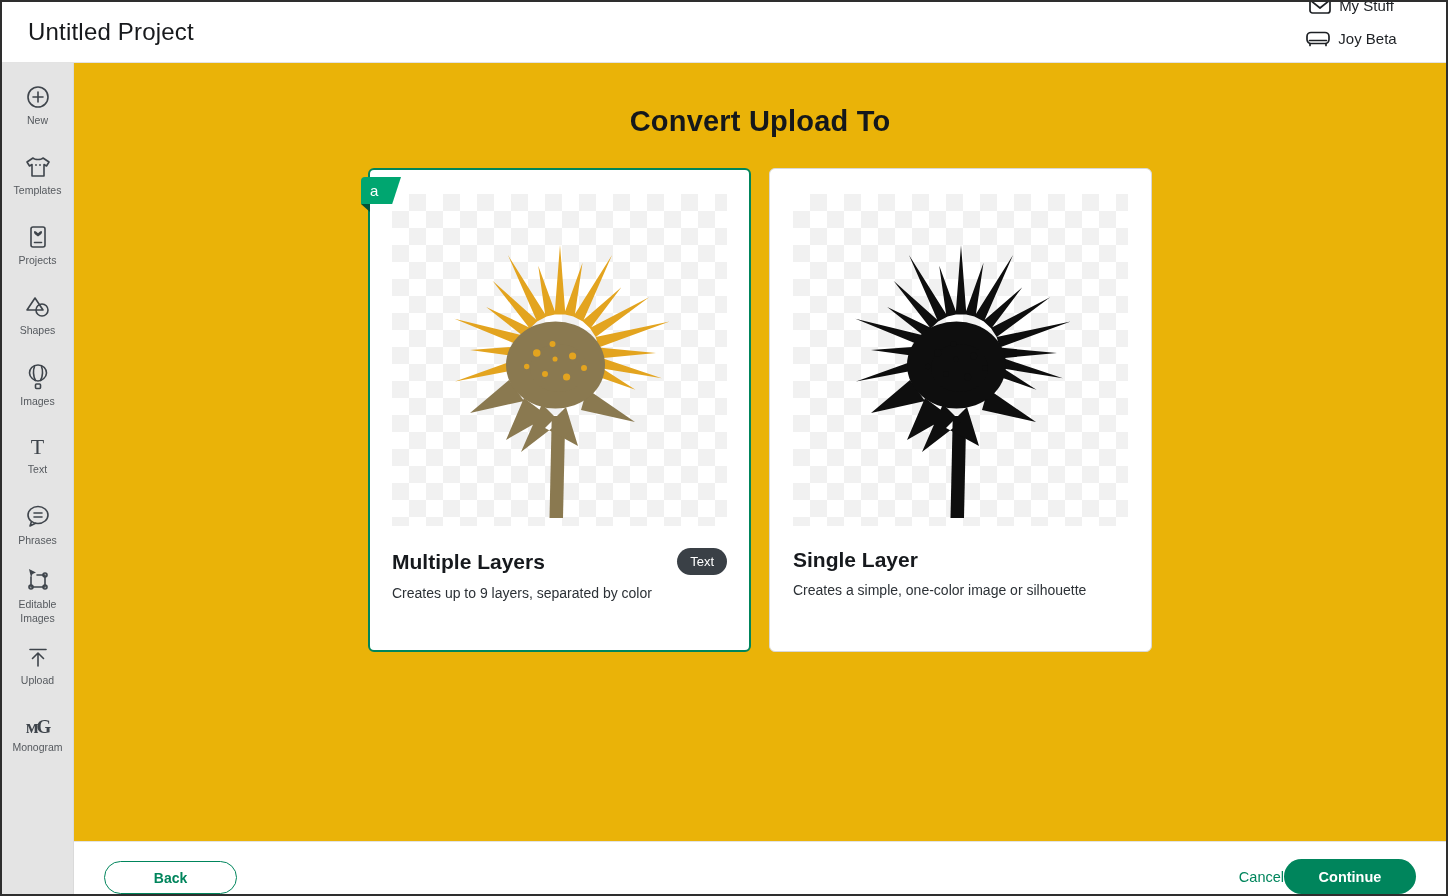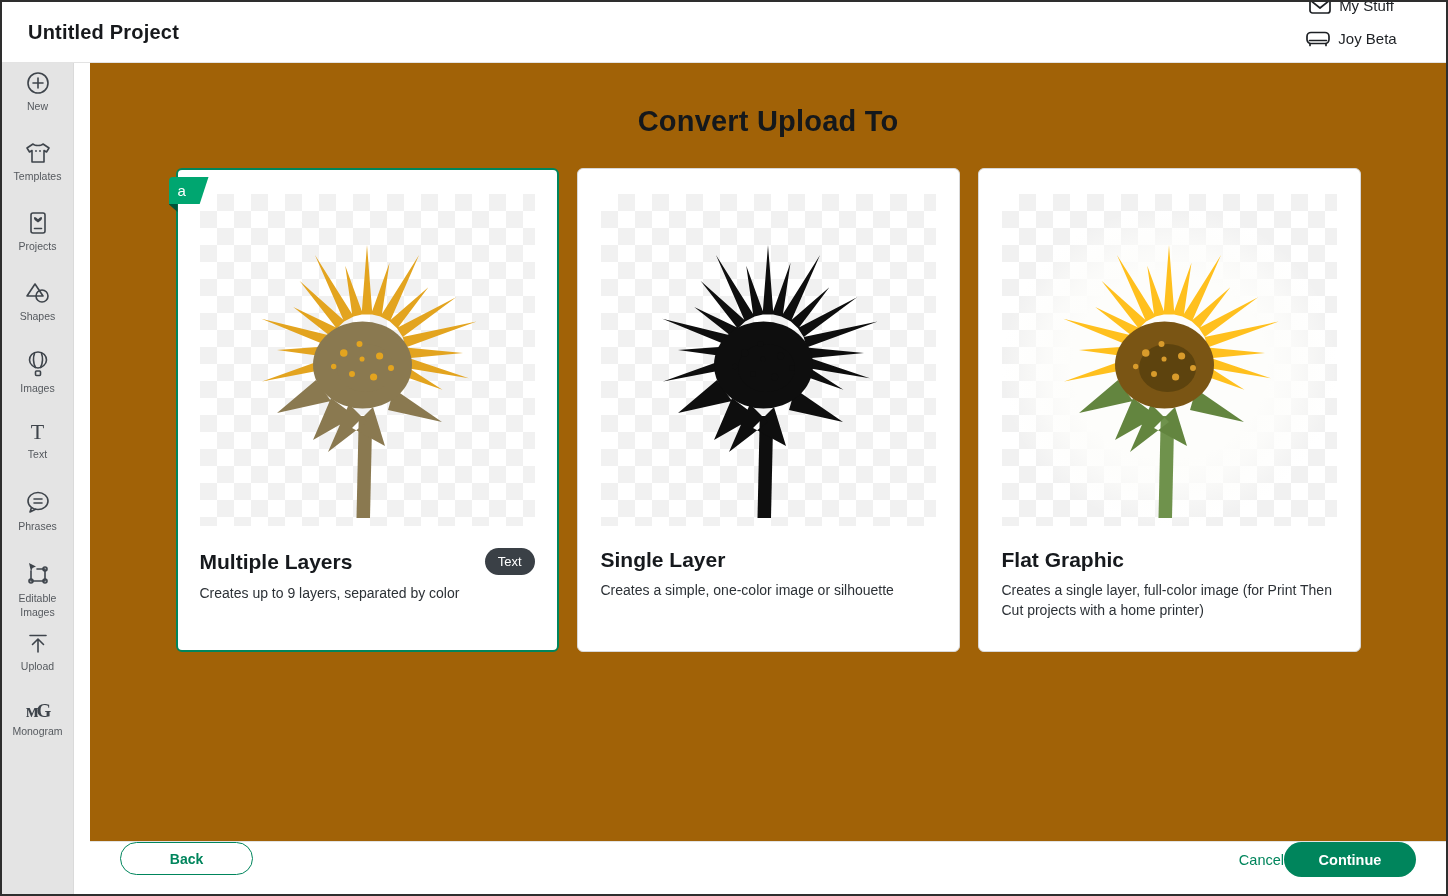--- a/index.html
+++ b/index.html
@@ -1,37 +1,37 @@
 <!DOCTYPE html>
 <html><head>
 <meta charset="utf-8">
 <style>
   * { margin:0; padding:0; box-sizing:border-box; }
   html,body { width:1448px; height:896px; font-family:"Liberation Sans", sans-serif; background:#fff; }
   .window { width:1448px; height:896px; border:2px solid #2e2e2e; display:flex; flex-direction:column; background:#fff; overflow:hidden; }
 
   
   .header { height:61px; flex:0 0 61px; border-bottom:1px solid #e3e3e3; display:flex; align-items:center; padding:0 26px; background:#fff; }
-  .app-title { font-size:20px; font-weight:700; color:#17191c; letter-spacing:.2px; }
+  .app-title { font-size:24px; font-weight:400; color:#17191c; letter-spacing:.2px; }
   .header-right { margin-left:auto; display:flex; align-items:center; gap:16px;flex-direction:column; }
   .save-link { font-size:15px; color:#c3c3c3; cursor:default; }
   .hdr-item { display:flex; align-items:flex-end; gap:8px; font-size:15px; color:#1d2024; cursor:pointer; }
   .hdr-item svg { display:block; }
   .make-btn { width:131px; height:38px; border-radius:19px; background:#701a75; color:#b7b7b7; font-size:15px; font-weight:700; border:none; margin-left:6px; }
 
   
   .content-row { flex:1; display:flex; min-height:0; }
   .sidebar { width:72px; flex:0 0 72px; background:#e4e4e4; border-right:1px solid #dadada; display:flex; flex-direction:column; align-items:center; padding-top:8px; }
-  .side-item { width:100%; height:70px; display:flex; flex-direction:column; align-items:center; justify-content:flex-start; gap:5px; cursor:pointer; color:#3e444b; }
+  .side-item { width:100%; height:70px; display:flex; flex-direction:column; align-items:center; justify-content:center; gap:5px; cursor:pointer; color:#3e444b; }
   .side-item .lbl { font-size:10.5px; color:#55595e; text-align:center; line-height:1.3; }
   .side-item svg, .side-item .glyph { display:block; }
   .glyph { font-size:17px; color:#3e444b; line-height:1; }
 
   
-  .main { flex:1; display:flex; flex-direction:column; background:#a16207; min-width:0;margin-left:16px; }
+  .main { flex:1; display:flex; flex-direction:column; background:#eab308; min-width:0; }
   .page-title { text-align:center; font-size:29px; font-weight:700; color:#15181b; margin-top:42px; letter-spacing:.2px; }
   .cards { display:flex; gap:18px; justify-content:center; margin-top:30px; }
   .card { width:383px; height:484px; background:#fff; border:1px solid #d8d8d8; border-radius:6px; padding:25px 23px 0; position:relative; cursor:pointer; }
   .card.selected { border:2px solid #00855C; padding:24px 22px 0; }
   .card-image { height:332px; display:flex; align-items:flex-end; justify-content:center; position:relative;
       background:#fff; background-image:repeating-conic-gradient(#f1f1f1 0% 25%, #ffffff 0% 50%); background-size:34px 34px; overflow:hidden; }
   .photo-halo { position:absolute; inset:0; background:radial-gradient(closest-side at 50% 52%, #fdfdfb 58%, rgba(253,253,251,.75) 74%, rgba(253,253,251,0) 100%); }
   .card-image svg { position:relative; width:300px; height:300px; margin-bottom:2px; }
   .card-title-row { display:flex; align-items:center; justify-content:space-between; margin-top:22px; }
   .card-title { font-size:21px; font-weight:700; color:#16191d; }
@@ -49,21 +49,21 @@
   .variant-silhouette { --petal:#0e0e0e; --disc:#0e0e0e; --disc-inner:#0e0e0e; --sepal:#0e0e0e; --stem:#0e0e0e; --speckle:#0e0e0e; }
   .variant-photo { --petal:#FFC01E; --disc:#7A5514; --disc-inner:#5D430E; --sepal:#63853F; --stem:#6F924C; --speckle:#D89B2B; }
   .sf-petals { fill:var(--petal); }
   .sf-disc { fill:var(--disc); }
   .sf-disc-inner { fill:var(--disc-inner); }
   .sf-sepals { fill:var(--sepal); }
   .sf-stem { fill:var(--stem); }
   .sf-speckles { fill:var(--speckle); }
 
   
-  .footer { flex:0 0 53px; border-top:1px solid #e3e3e3; display:flex; align-items:flex-start; padding:0 30px; background:#fff; }
+  .footer { flex:0 0 53px; border-top:1px solid #e3e3e3; display:flex; align-items:flex-end; padding:0 30px; background:#fff; }
   .back-btn { width:133px; height:33px; border-radius:17px; border:1.5px solid #00855C; background:#fff; color:#00855C; font-size:14px; font-weight:700; cursor:pointer; }
   .footer-right { margin-left:auto; display:flex; align-items:center; }
   .cancel-link { color:#00855C; font-size:14.5px; cursor:pointer; }
   .continue-btn { width:132px; height:35px; border-radius:18px; border:none; background:#00855C; color:#fff; font-size:14.5px; font-weight:700; cursor:pointer; }
 
   .icon-stroke { stroke:#3e444b; fill:none; stroke-width:1.6; stroke-linecap:round; stroke-linejoin:round; }
   .hdr-stroke { stroke:#1d2024; fill:none; stroke-width:1.7; stroke-linecap:round; stroke-linejoin:round; }
 </style>
 </head>
 <body>
@@ -207,32 +207,20 @@
             <svg viewBox="0 0 200 200">
                 <use href="#sf"></use>
               </svg>
           </div>
           <div class="card-title-row">
             <span class="card-title">Single Layer</span>
           </div>
           <div class="card-desc">Creates a simple, one-color image or silhouette</div>
         </div>
 
-        <div class="card">
-          <div class="card-image variant-photo">
-            <div class="photo-halo"></div>
-            <svg viewBox="0 0 200 200">
-                <use href="#sf"></use>
-              </svg>
-          </div>
-          <div class="card-title-row">
-            <span class="card-title">Flat Graphic</span>
-          </div>
-          <div class="card-desc">Creates a single layer, full-color image (for Print Then Cut projects with a home printer)</div>
-        </div>
 
       </div>
 
       <div style="flex:1"></div>
 
       <div class="footer">
         <button class="back-btn">Back</button>
         <div class="footer-right">
           <span class="cancel-link">Cancel</span>
           <button class="continue-btn">Continue</button>

